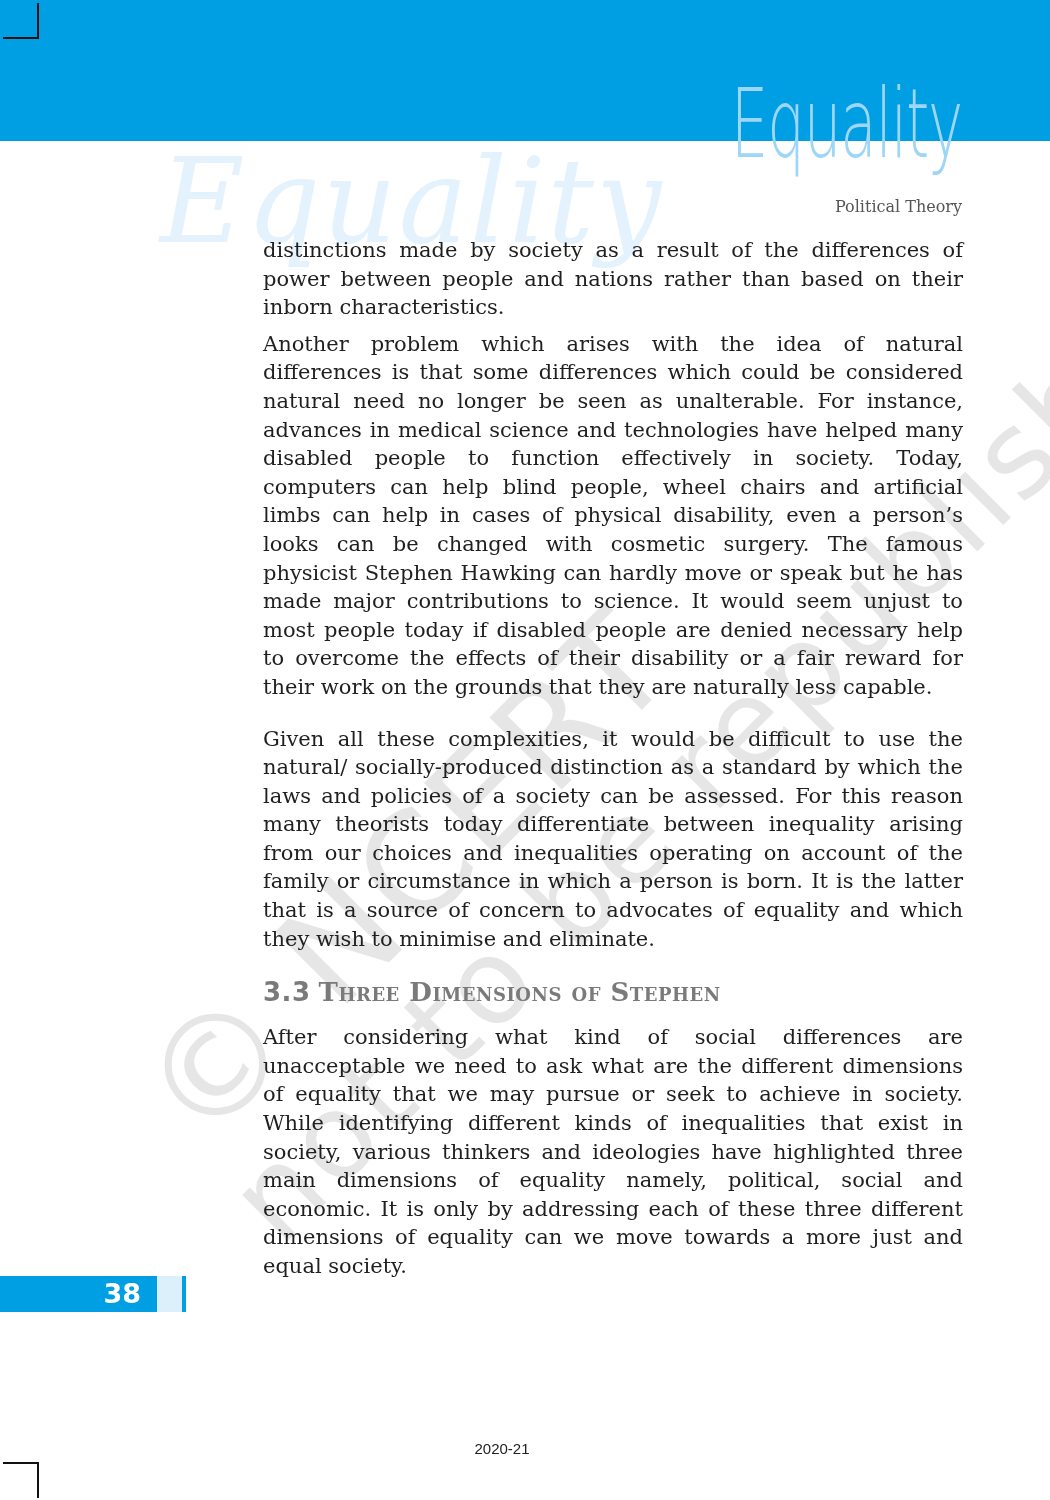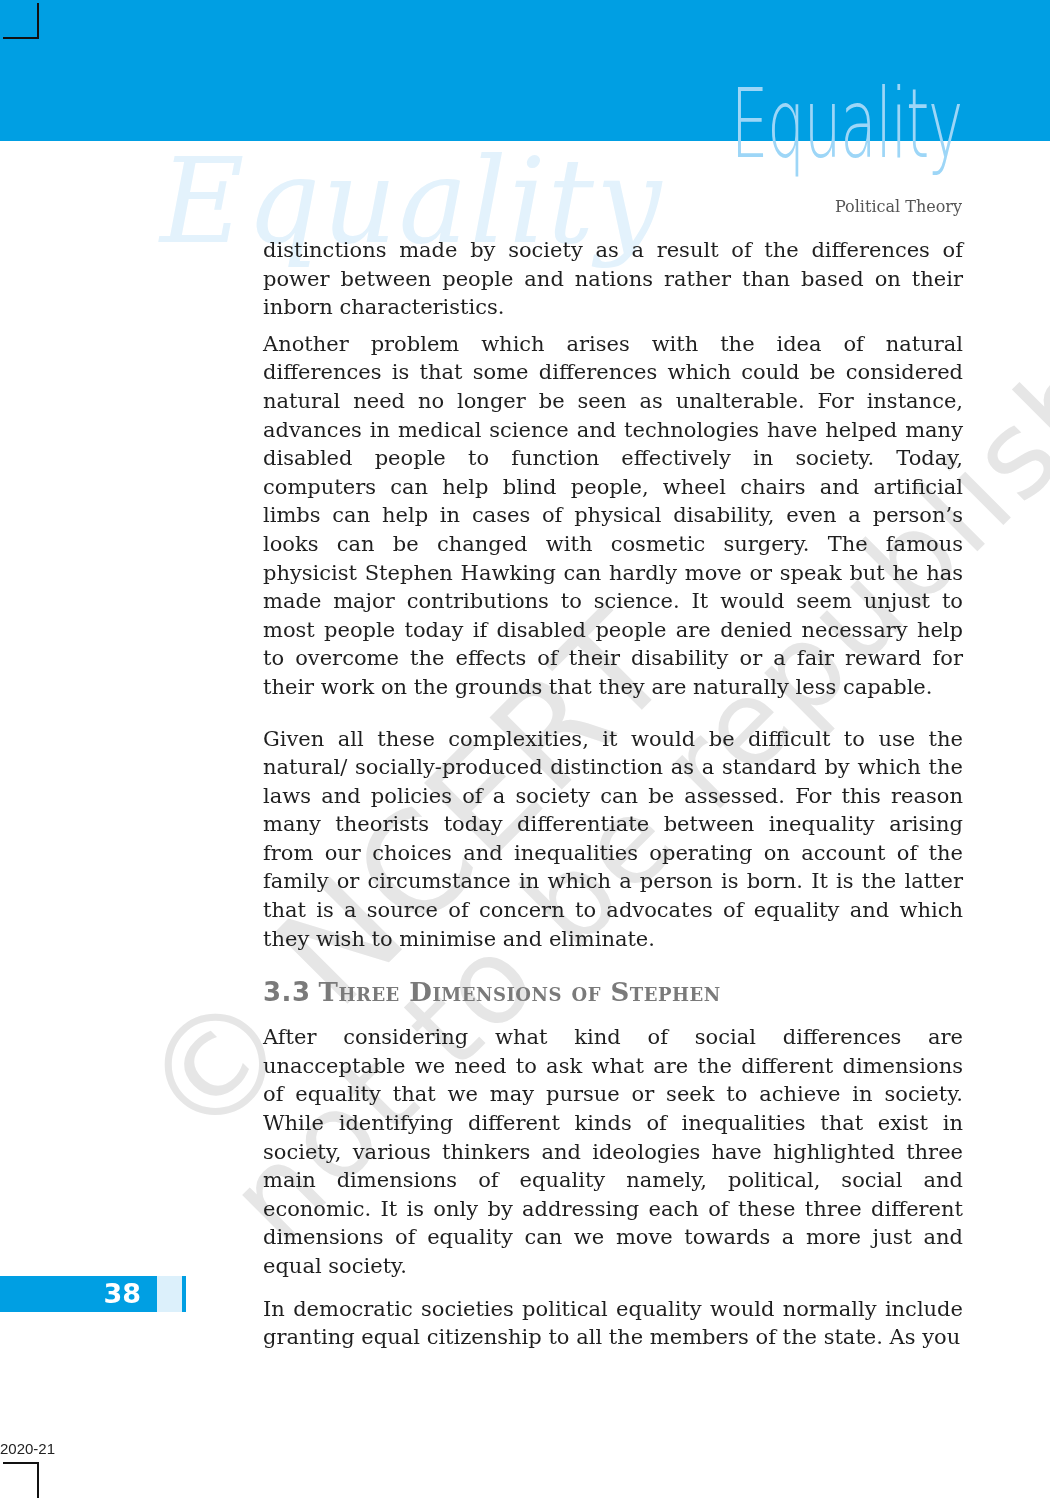--- a/index.html
+++ b/index.html
@@ -172,21 +172,21 @@
       font-weight: bold;
       font-size: 27px;
       color: #ffffff;
       line-height: 32px;
     }
     .footer-year {
       position: absolute;
       left: 0;
       width: 1004px;
       top: 1440px;
-      text-align: left;
+      text-align: center;
       font-family: "Liberation Sans", "DejaVu Sans", sans-serif;
       font-size: 15px;
       color: #222;
     }
   </style>
 </head>
 <body>
 
 <div class="header-band"></div>
 <div class="crop-mark-top"></div>
@@ -205,21 +205,20 @@
   <p class="p2">Another problem which arises with the idea of natural differences is that some differences which could be considered natural need no longer be seen as unalterable. For instance, advances in medical science and technologies have helped many disabled people to function effectively in society.  Today, computers can help blind people, wheel chairs and artificial limbs can help in cases of physical disability, even a person’s looks can be changed with cosmetic surgery. The famous physicist Stephen Hawking can hardly move or speak but he has made major contributions to science. It would seem unjust to most people today if disabled people are denied necessary help to overcome the effects of their disability or a fair reward for their work on the grounds that they are naturally less capable.</p>
   <p class="p3">Given all these complexities, it would be difficult to use the natural/ socially-produced distinction as a standard by which the laws and policies of a society can be assessed. For this reason many theorists today differentiate between inequality arising from our choices and inequalities operating on account of the family or circumstance in which a person is born. It is the latter that is a source of concern to advocates of equality and which they wish to minimise and eliminate.</p>
 
   <h2 class="section-heading">
     <span class="num">3.3</span><span>Three Dimensions of Stephen</span>
   </h2>
 
   <p class="p4">After considering what kind of social differences are unacceptable we need to ask what are the different dimensions of equality that we may pursue or seek to achieve in society. While identifying different kinds of inequalities that exist in society, various thinkers and ideologies have highlighted three main dimensions of equality namely, political, social and economic. It is only by addressing each of these three different dimensions of equality can we move towards a more just and equal society.</p>
 
 
-  <p class="p5">In democratic societies political equality would normally include granting equal citizenship to all the members of the state. As you</p>
 </div>
 
 <div class="page-tab">
   <div class="tab-main">
     <span class="page-number">38</span>
   </div>
   <div class="tab-light"></div>
   <div class="tab-edge"></div>
 </div>
 

